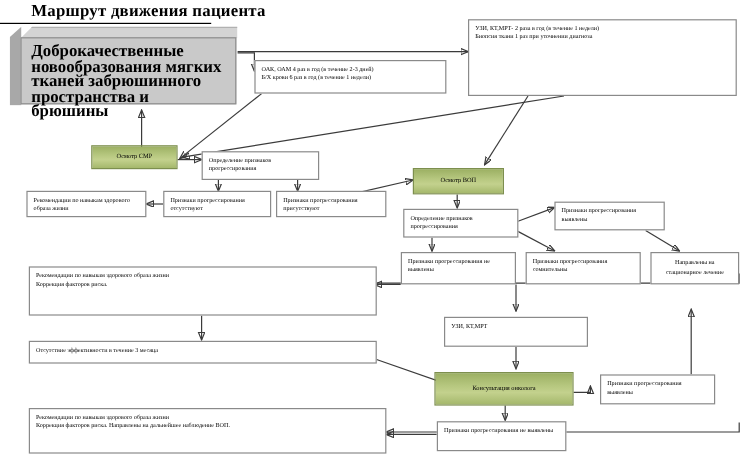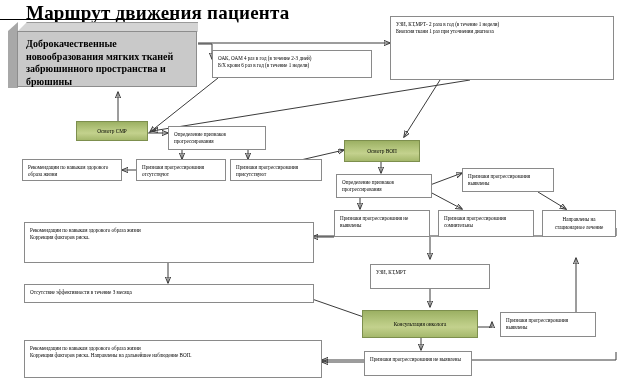--- a/index.html
+++ b/index.html
@@ -7,21 +7,21 @@
     font-family:"Liberation Serif", serif;
     width:623px;height:387px;position:relative;overflow:hidden;
     color:#000;
   }
   #stage{position:absolute;left:0;top:0;width:623px;height:387px;}
 
   
   .title{
     position:absolute;left:26px;top:2px;
     font-family:"Liberation Serif", serif;
-    font-size:19px;font-weight:bold;letter-spacing:.2px;
+    font-size:14px;font-weight:bold;letter-spacing:.2px;
     white-space:nowrap;
   }
   .title-rule{
     position:absolute;left:0;top:19px;width:176px;height:1px;background:#000;
   }
 
   
   .block3d{position:absolute;left:8px;top:22px;width:190px;height:66px;}
   .block3d .top{
     position:absolute;left:9px;top:0;width:181px;height:9px;
@@ -34,21 +34,21 @@
     background:#a8a8a8;
     clip-path:polygon(0 9px,100% 0,100% 100%,0 100%);
   }
   .block3d .face{
     position:absolute;left:9px;top:9px;width:180px;height:56px;
     background:#c9c9c9;border:1px solid #8d8d8d;
     box-sizing:border-box;
   }
   .block3d .face span{
     display:block;padding:6px 7px 0 8px;
-    font-size:10px;font-weight:bold;line-height:12.6px;
+    font-size:14px;font-weight:bold;line-height:12.6px;
   }
 
   
   .box{
     position:absolute;background:#fff;border:1px solid #8a8a8a;
     box-sizing:border-box;font-size:5.1px;line-height:7.4px;
     padding:4px 5px;overflow:hidden;
   }
   .box.c{display:flex;align-items:center;justify-content:center;text-align:center;padding:2px 4px;}
   .box.tl{text-align:left;}

